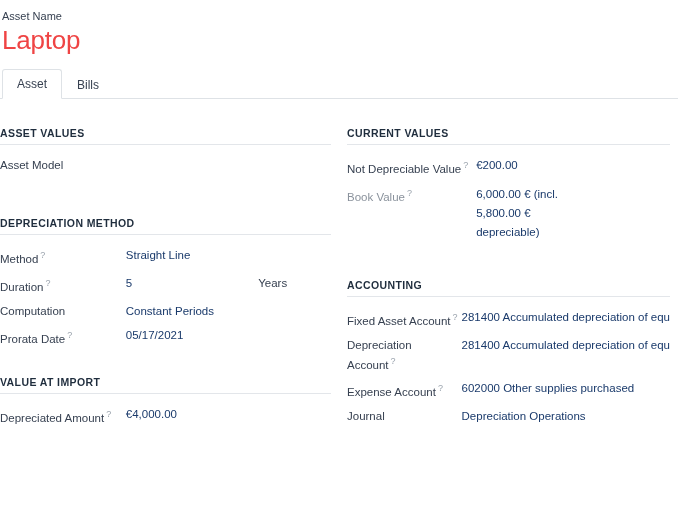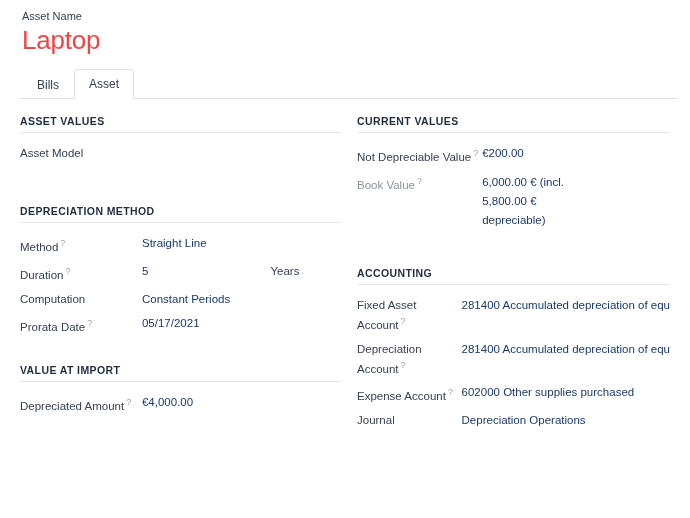--- a/index.html
+++ b/index.html
@@ -8,21 +8,21 @@
     width: 690px; height: 518px;
     background: #ffffff;
     font-family: "Liberation Sans", sans-serif;
     color: #374151;
     overflow: hidden;
   }
   .page {
     position: relative;
     width: 690px;
     height: 518px;
-    padding: 8px 12px 0 20px;
+    padding: 8px 12px 0 0;
   }
   .asset-name-label {
     font-size: 11px;
     color: #374151;
     margin: 2px 0 2px 2px;
     font-weight: 400;
   }
   .asset-title {
     font-size: 26px;
     color: #ef4444;
@@ -73,21 +73,21 @@
     margin-bottom: 22px;
   }
   .group-title {
     font-size: 10.5px;
     font-weight: bold;
     letter-spacing: 0.4px;
     color: #1f2d3d;
     text-transform: uppercase;
     padding-bottom: 5px;
     border-bottom: 1px solid #e3e6ea;
-    margin: 0 0 8px 0;
+    margin: 12px 0 8px 0;
   }
   table.fields {
     width: 100%;
     border-collapse: collapse;
   }
   table.fields td {
     vertical-align: top;
     padding: 4px 0;
     font-size: 11.5px;
     line-height: 16px;
@@ -130,22 +130,22 @@
 </style>
 </head>
 <body>
 
 <div class="page">
 
   <div class="asset-name-label">Asset Name</div>
   <h1 class="asset-title">Laptop</h1>
 
   <div class="tabs">
+    <div class="tab active">Asset</div>
     <div class="tab">Bills</div>
-    <div class="tab active">Asset</div>
   </div>
 
   <div class="columns">
 
     <div class="col left">
 
       <div class="group">
         <div class="group-title">ASSET VALUES</div>
         <table class="fields narrow-left">
           <tbody>

